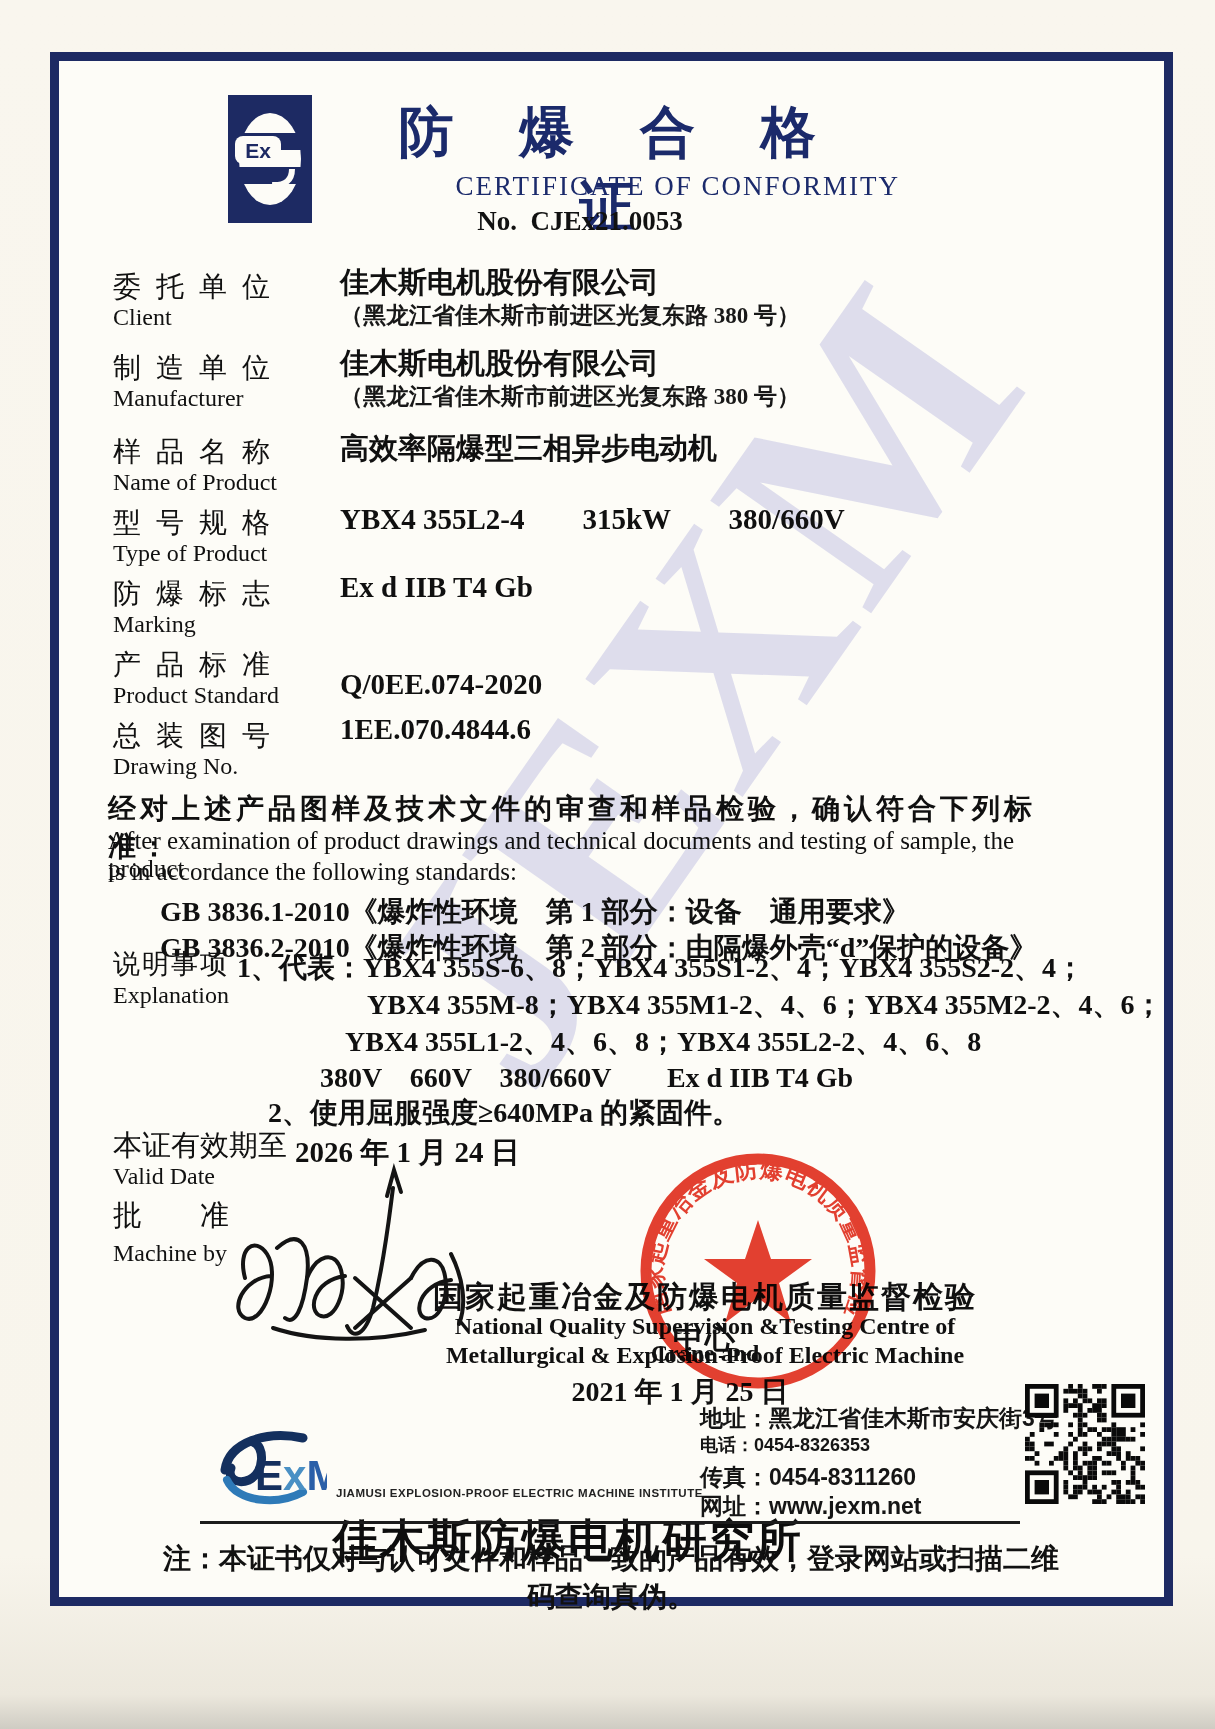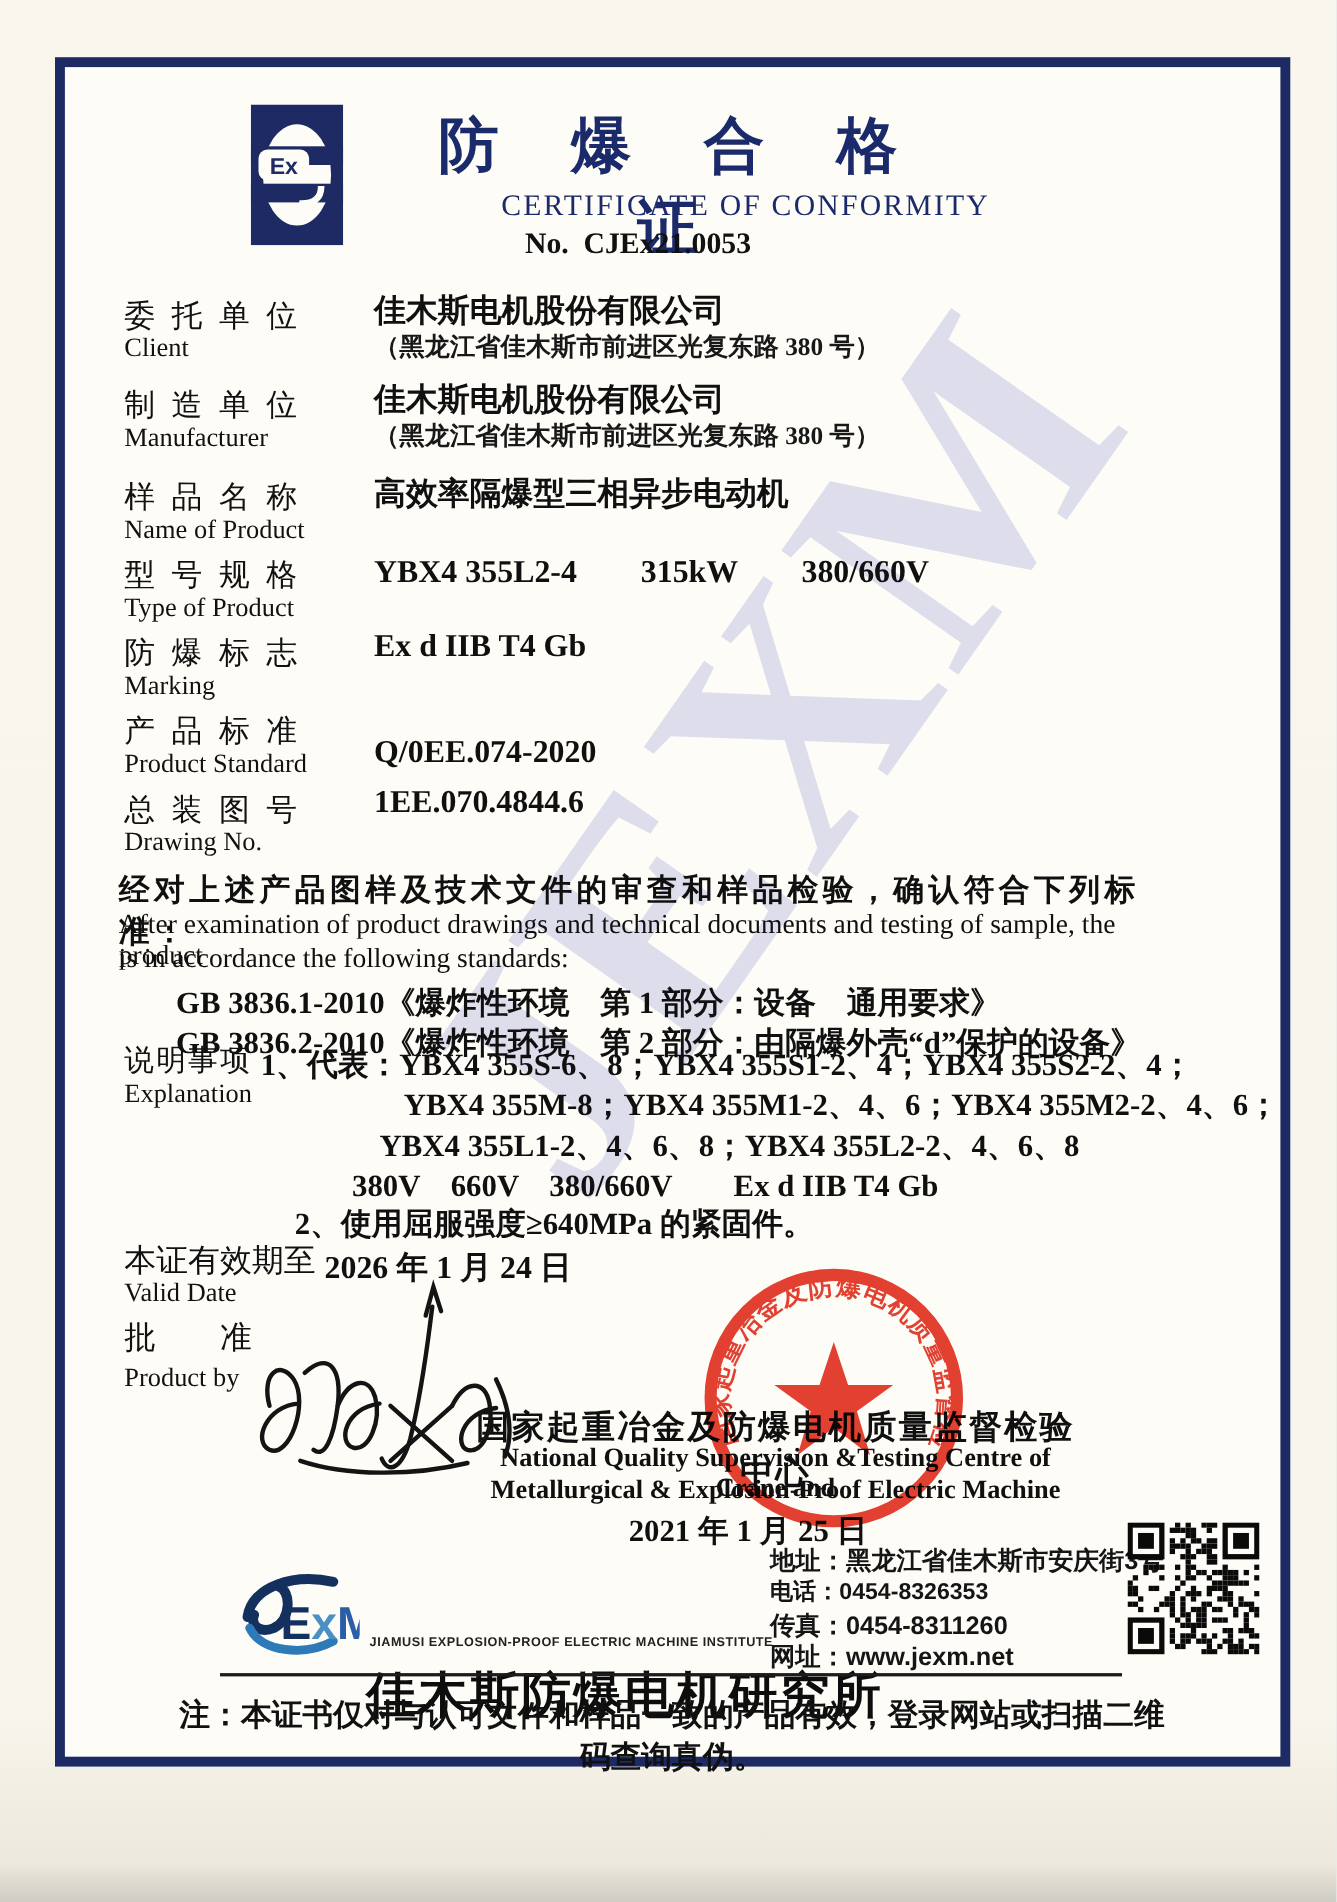--- a/index.html
+++ b/index.html
@@ -94,21 +94,21 @@
   <div class="abs z2 exline" style="left:367px;top:986px;">YBX4 355M-8；YBX4 355M1-2、4、6；YBX4 355M2-2、4、6；</div>
   <div class="abs z2 exline" style="left:345px;top:1023px;">YBX4 355L1-2、4、6、8；YBX4 355L2-2、4、6、8</div>
   <div class="abs z2 exline pre" style="left:320px;top:1059px;">380V　660V　380/660V　　Ex d IIB T4 Gb</div>
   <div class="abs z2 exline" style="left:268px;top:1094px;">2、使用屈服强度≥640MPa 的紧固件。</div>
 
   <div class="abs z2" style="left:113px;top:1126px;font-size:29px;color:#111;">本证有效期至</div>
   <div class="abs z2" style="left:113px;top:1163px;font-size:24px;color:#111;">Valid Date</div>
   <div class="abs z2 fvalue" style="left:295px;top:1133px;">2026 年 1 月 24 日</div>
 
   <div class="abs z2" style="left:113px;top:1196px;font-size:29px;color:#111;">批　　准</div>
-  <div class="abs z2" style="left:113px;top:1240px;font-size:24px;color:#111;">Product by</div>
+  <div class="abs z2" style="left:113px;top:1240px;font-size:24px;color:#111;">Machine by</div>
 
   <div class="abs z3" style="left:215px;top:1158px;width:270px;height:190px;">
     <svg width="270" height="190" viewBox="0 0 270 190">
       <g stroke="#141414" stroke-width="4" fill="none" stroke-linecap="round">
         <path d="M178,30 C174,60 170,100 158,150 C150,178 138,182 132,168"></path>
         <path d="M172,38 L179,12 L186,34"></path>
         <path d="M30,120 C22,90 40,78 52,96 C66,118 48,168 30,160 C14,152 28,120 56,118"></path>
         <path d="M62,90 C84,70 96,86 92,120 C88,150 80,168 70,160"></path>
         <path d="M92,120 C102,96 120,92 126,112 C132,134 120,162 106,158 C92,154 98,122 130,118"></path>
         <path d="M140,120 L196,170 M196,120 L140,170"></path>
@@ -144,21 +144,21 @@
       <path d="M12,52 C22,74 62,78 88,64" stroke="#2e7ab8" stroke-width="8" fill="none" stroke-linecap="round"></path>
       <text x="40" y="62" font-size="42" font-weight="bold" font-family="Liberation Sans, sans-serif">
         <tspan fill="#14305e">E</tspan><tspan fill="#4a90c4">x</tspan><tspan fill="#2a5fa8">M</tspan>
       </text>
     </svg>
   </div>
   <div class="abs z2 sans" style="left:333px;top:1511px;font-size:45px;font-weight:bold;letter-spacing:2px;color:#0d0d0d;">佳木斯防爆电机研究所</div>
   <div class="abs z2 sans" style="left:336px;top:1487px;font-size:11.5px;font-weight:bold;letter-spacing:0.5px;color:#222;">JIAMUSI EXPLOSION-PROOF ELECTRIC MACHINE INSTITUTE</div>
 
   <div class="abs z2 sans" style="left:700px;top:1403px;font-size:23px;font-weight:bold;color:#151515;">地址：黑龙江省佳木斯市安庆街3号</div>
-  <div class="abs z2 sans" style="left:700px;top:1433px;font-size:21px;font-weight:bold;color:#151515;">电话：0454-8326353</div>
+  <div class="abs z2 sans" style="left:700px;top:1433px;font-size:18px;font-weight:bold;color:#151515;">电话：0454-8326353</div>
   <div class="abs z2 sans" style="left:700px;top:1462px;font-size:23px;font-weight:bold;color:#151515;">传真：0454-8311260</div>
   <div class="abs z2 sans" style="left:700px;top:1491px;font-size:23px;font-weight:bold;color:#151515;">网址：www.jexm.net</div>
 
   <div class="abs z2" style="left:1025px;top:1384px;width:120px;height:120px;">
     <svg width="120" height="120" viewBox="0 0 125 125">
         <g id="qr-modules" fill="#0a0a0a">
           <rect x="45" y="0" width="5" height="5"></rect>
           <rect x="55" y="0" width="5" height="5"></rect>
           <rect x="70" y="0" width="5" height="5"></rect>
           <rect x="75" y="0" width="5" height="5"></rect>

